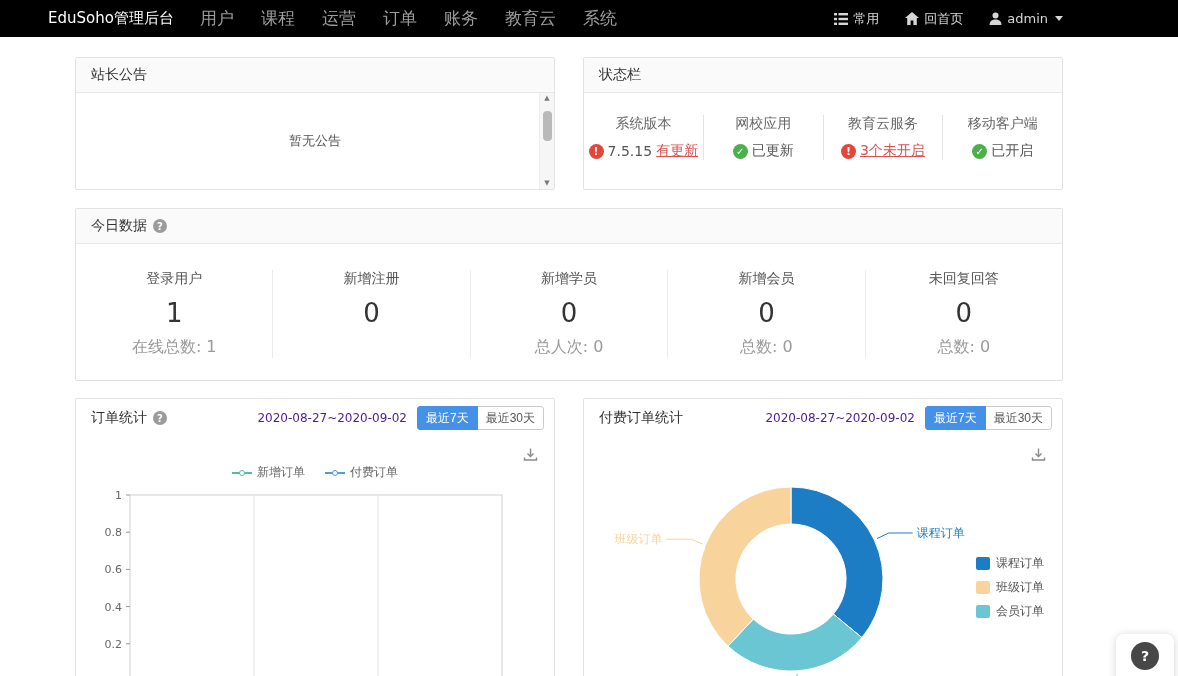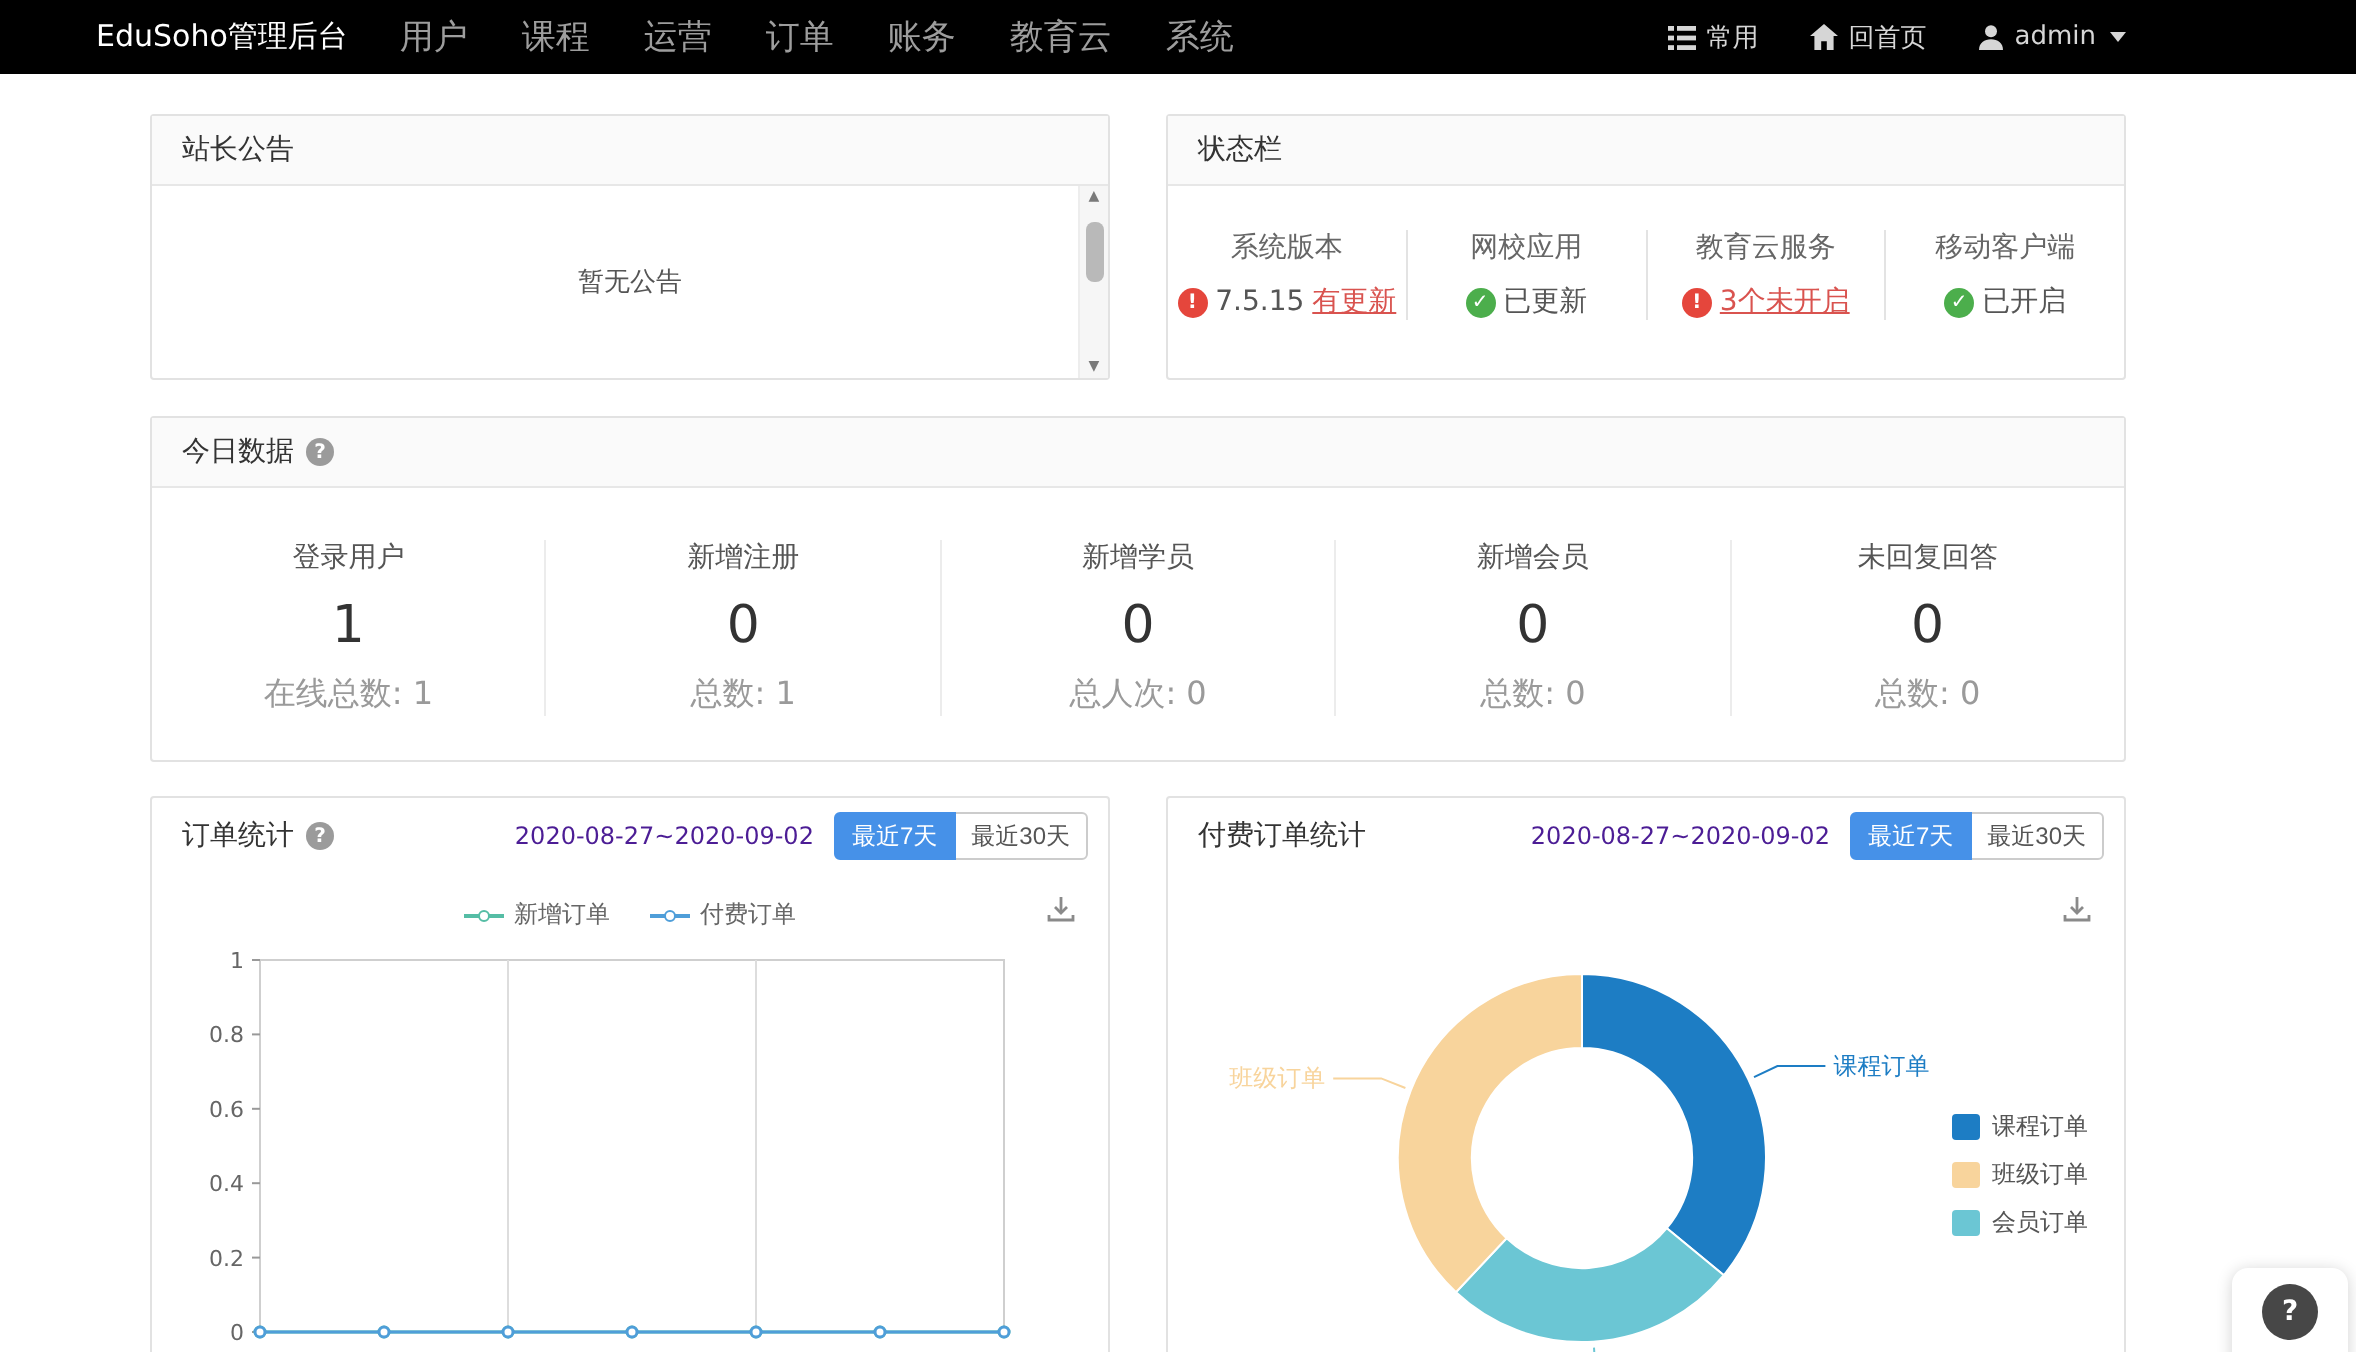--- a/index.html
+++ b/index.html
@@ -52,21 +52,21 @@
   .chart-head{display:flex;align-items:center;padding:7px 10px 7px 15px}
   .chart-head .spacer{flex:1}
   .date-range{font-size:12px;color:#4c1d95;margin-right:10px;white-space:nowrap}
   .btn-group{display:flex}
   .btn{font-size:12px;padding:2px 8px;border:1px solid #ccc;background:#fff;color:#555;cursor:pointer;line-height:1.5;white-space:nowrap}
   .btn:first-child{border-radius:3px 0 0 3px}
   .btn:last-child{border-radius:0 3px 3px 0;margin-left:-1px}
   .btn.active{background:#4691e8;border-color:#4691e8;color:#fff;position:relative;z-index:1}
   .chart-body{position:relative;padding:8px 12px 10px;height:272px;overflow:hidden}
   .dl-icon{position:absolute;top:10px;right:16px;cursor:pointer}
-  .chart-legend{display:flex;justify-content:center;gap:20px;font-size:12px;color:#666;margin:4px 0 6px}
+  .chart-legend{display:flex;justify-content:center;gap:20px;font-size:12px;color:#666;margin:19px 0 6px}
   .legend-item{display:inline-flex;align-items:center;gap:5px;cursor:pointer}
   .legend-marker{width:20px;height:2px;position:relative;display:inline-block}
   .legend-dot{position:absolute;left:50%;top:50%;width:6px;height:6px;border:1.5px solid #999;border-radius:50%;background:#fff;transform:translate(-50%,-50%);display:block}
   .donut-wrap{position:relative;margin-top:14px}
   .donut-legend{position:absolute;top:96px;right:6px;display:flex;flex-direction:column;gap:7px}
   .donut-legend .legend-item{font-size:12px;color:#555;gap:6px}
   .swatch{width:14px;height:13px;border-radius:2px;display:inline-block;background:#ccc;flex:none}
   
   .help-card{position:absolute;right:4px;bottom:-14px;width:58px;height:56px;background:#fff;border-radius:8px;box-shadow:0 1px 8px rgba(0,0,0,.18);display:flex;justify-content:center;padding-top:8px}
   .help-fab{width:28px;height:28px;border-radius:50%;background:#474747;color:#fff;font-size:14px;font-weight:bold;display:flex;align-items:center;justify-content:center;cursor:pointer}
@@ -183,21 +183,20 @@
     </div>
     <div class="today-body">
       <div class="today-item">
         <div class="today-label">登录用户</div>
         <div class="today-value">1</div>
         <div class="today-sub">在线总数: 1</div>
       </div>
       <div class="today-item">
         <div class="today-label">新增注册</div>
         <div class="today-value">0</div>
-        <div class="today-sub">总数: 1</div>
       </div>
       <div class="today-item">
         <div class="today-label">新增学员</div>
         <div class="today-value">0</div>
         <div class="today-sub">总人次: 0</div>
       </div>
       <div class="today-item">
         <div class="today-label">新增会员</div>
         <div class="today-value">0</div>
         <div class="today-sub">总数: 0</div>

